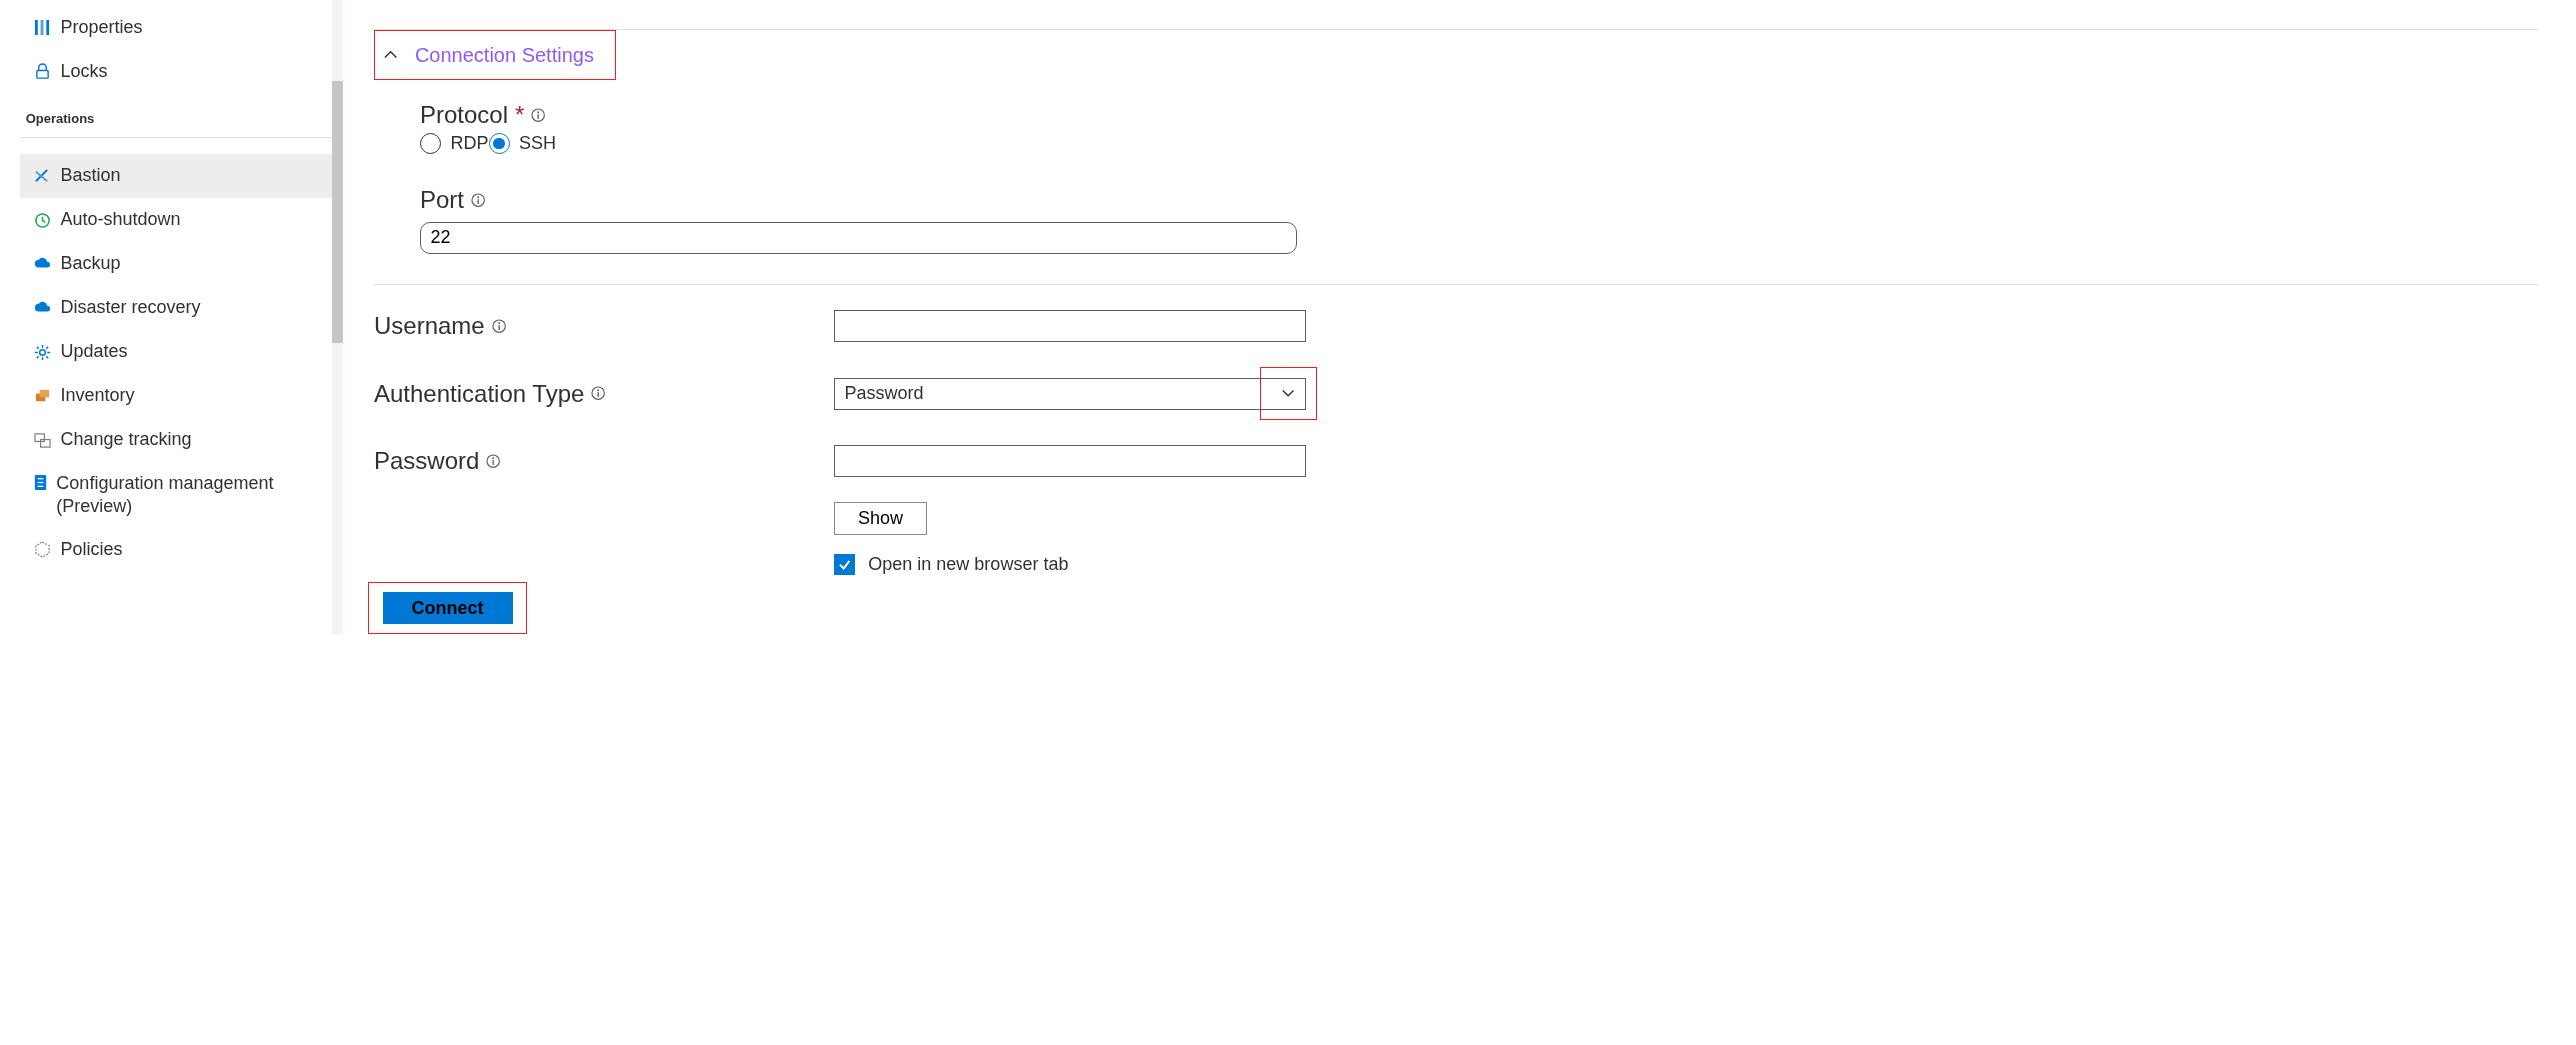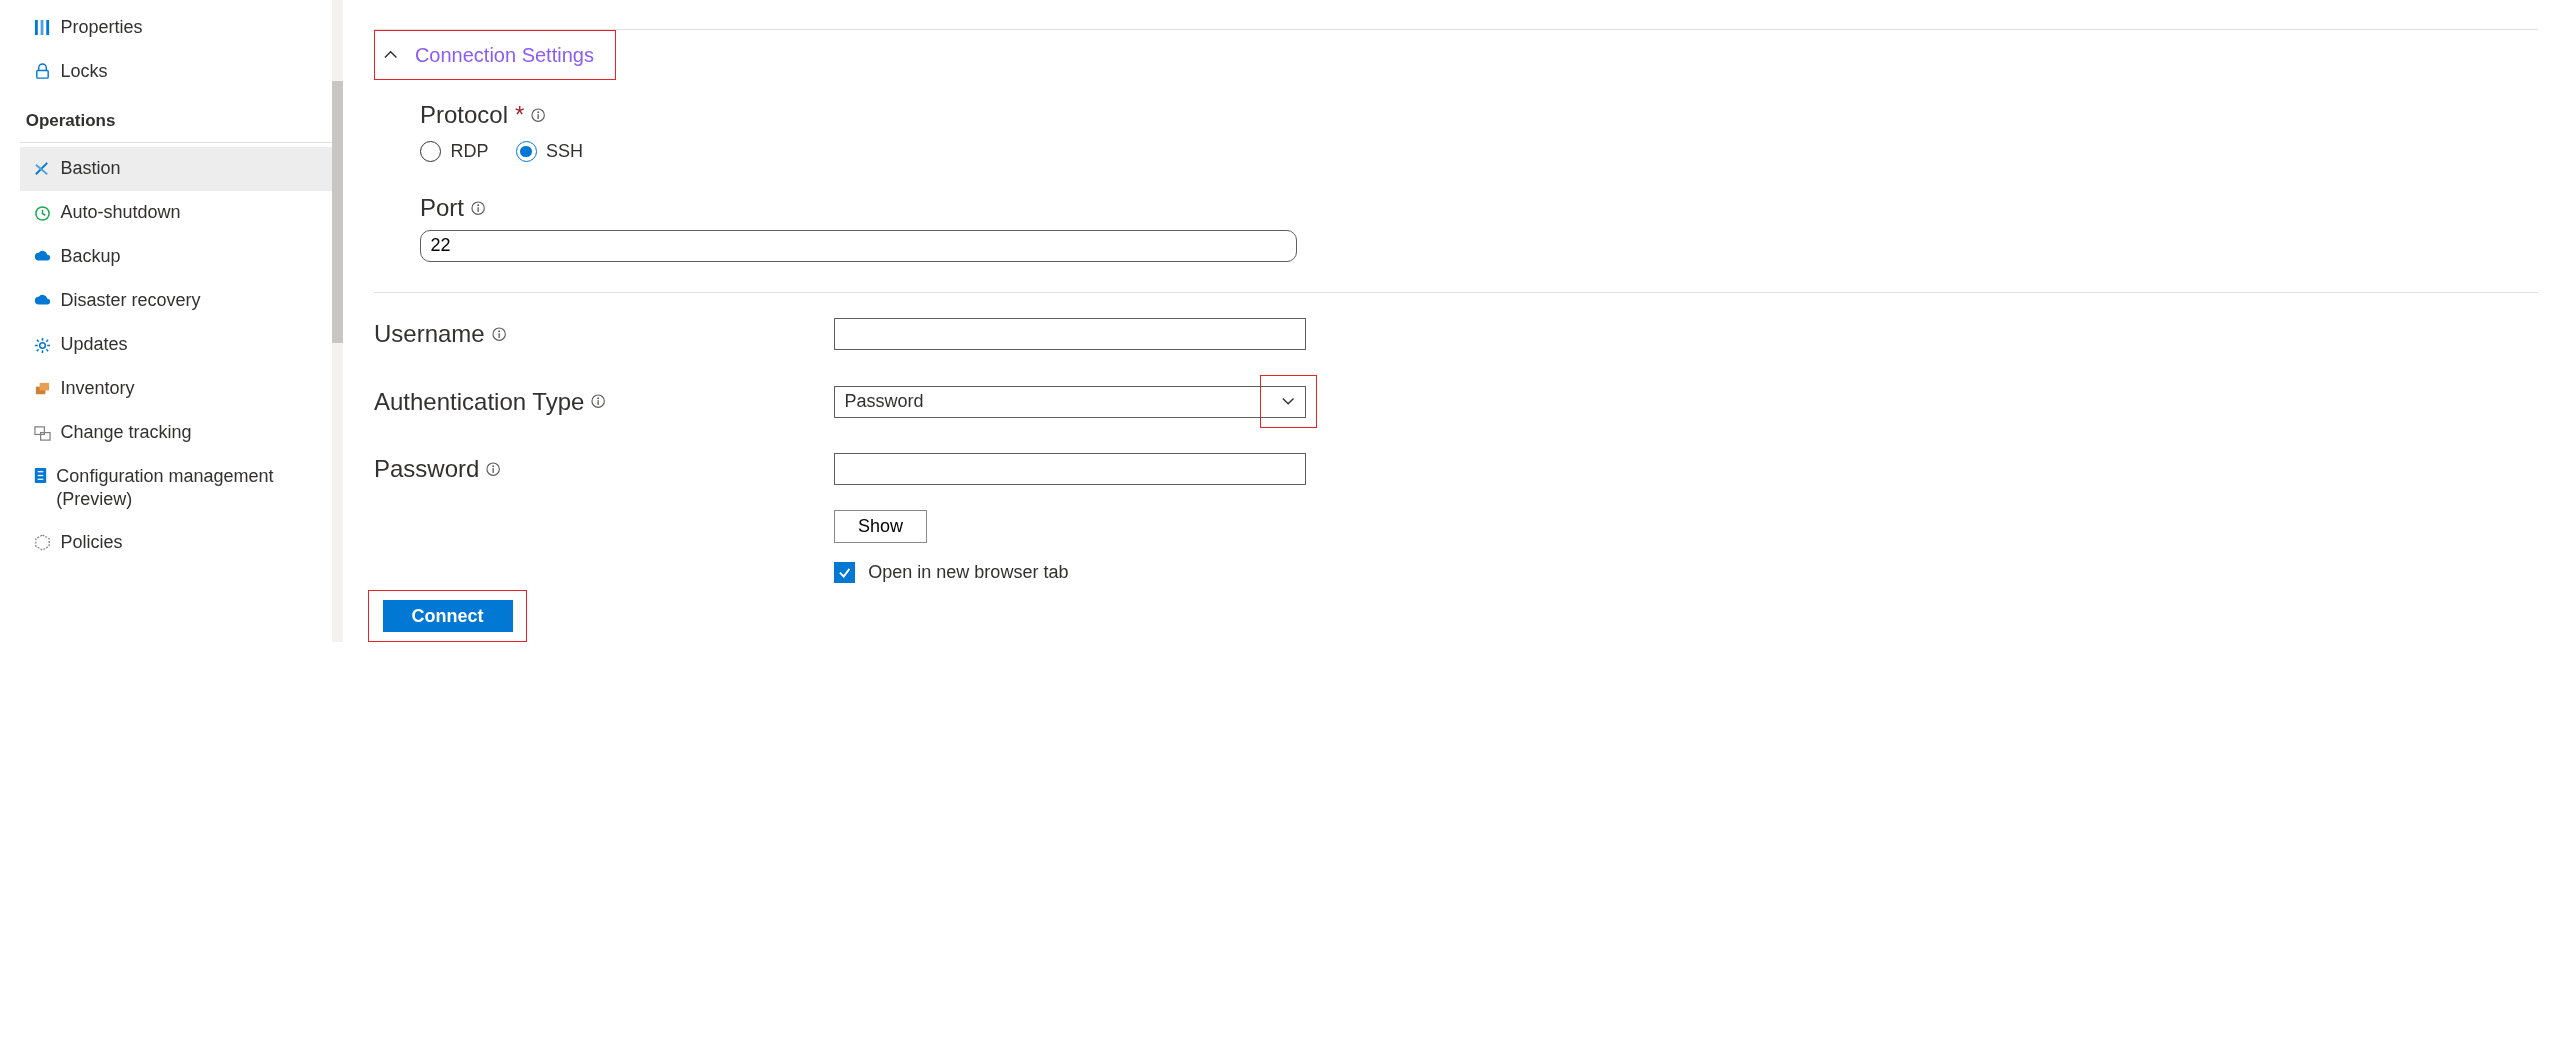--- a/index.html
+++ b/index.html
@@ -42,24 +42,24 @@
     height: auto;
     padding-top: 9.5px;
     padding-bottom: 9.5px;
     align-items: flex-start;
   }
   .side-item-label { line-height: 1.3; padding-right: 19px; }
   .side-item.multiline .icon-slot { align-self: flex-start; margin-top: 2.9px; }
 
   .section-header {
     font-weight: 600;
-    font-size: 17px;
+    font-size: 13px;
     padding: 17px 0 11.4px 5.7px;
     border-bottom: 1px solid #e1dfdd;
-    margin-bottom: 4px;
+    margin-bottom: 16px;
   }
 
   .scrollbar-track {
     position: absolute;
     right: -11.4px;
     top: 0;
     width: 11.4px;
     height: 100%;
     background: #f3f2f1;
   }
@@ -94,21 +94,21 @@
   .expander-header .chev { margin-right: 17px; }
   .highlight-red { border: 1.9px solid #ec2127; }
   .highlight-red.inline { display: inline-flex; }
 
   .indent-1 { padding-left: 46px; }
 
   .field-label { font-size: 24px; color:#323130; display:flex; align-items:center; gap:7px; }
   .req { color:#a4262c; }
   .info-icon { font-size:14.3px; }
 
-  .radio-row { display:flex; gap:27px; margin-top:12px; }
+  .radio-row { display:flex; margin-top:4px; }
   .radio-opt { display:flex; align-items:center; gap:9.5px; font-size:18px; cursor:pointer; }
   .radio-outer { width:21px; height:21px; border-radius:50%; border:1.4px solid #323130; display:flex; align-items:center; justify-content:center; }
   .radio-outer.selected { border-color:#0078d4; }
   .radio-inner { width:11.4px; height:11.4px; border-radius:50%; background:#0078d4; }
 
   .text-input {
     width: 877px;
     height: 32px;
     border: 1px solid #605e5c;
     padding: 0 9.5px;
@@ -154,21 +154,21 @@
   .btn {
     border:1px solid #8a8886;
     background:#ffffff;
     font-size:18px;
     padding:4.8px 23px;
     cursor:pointer;
     font-family:inherit;
   }
   .btn-primary {
     background:#0078d4;
-    color:#ffffff;
+    color:#000000;
     border:none;
     font-weight:600;
     padding:5.7px 29px;
     font-size:18px;
   }
   .connect-box {
     display:inline-block;
     border:1.9px solid #ec2127;
     padding:8.6px 13.3px;
     margin-top: 7.6px;

